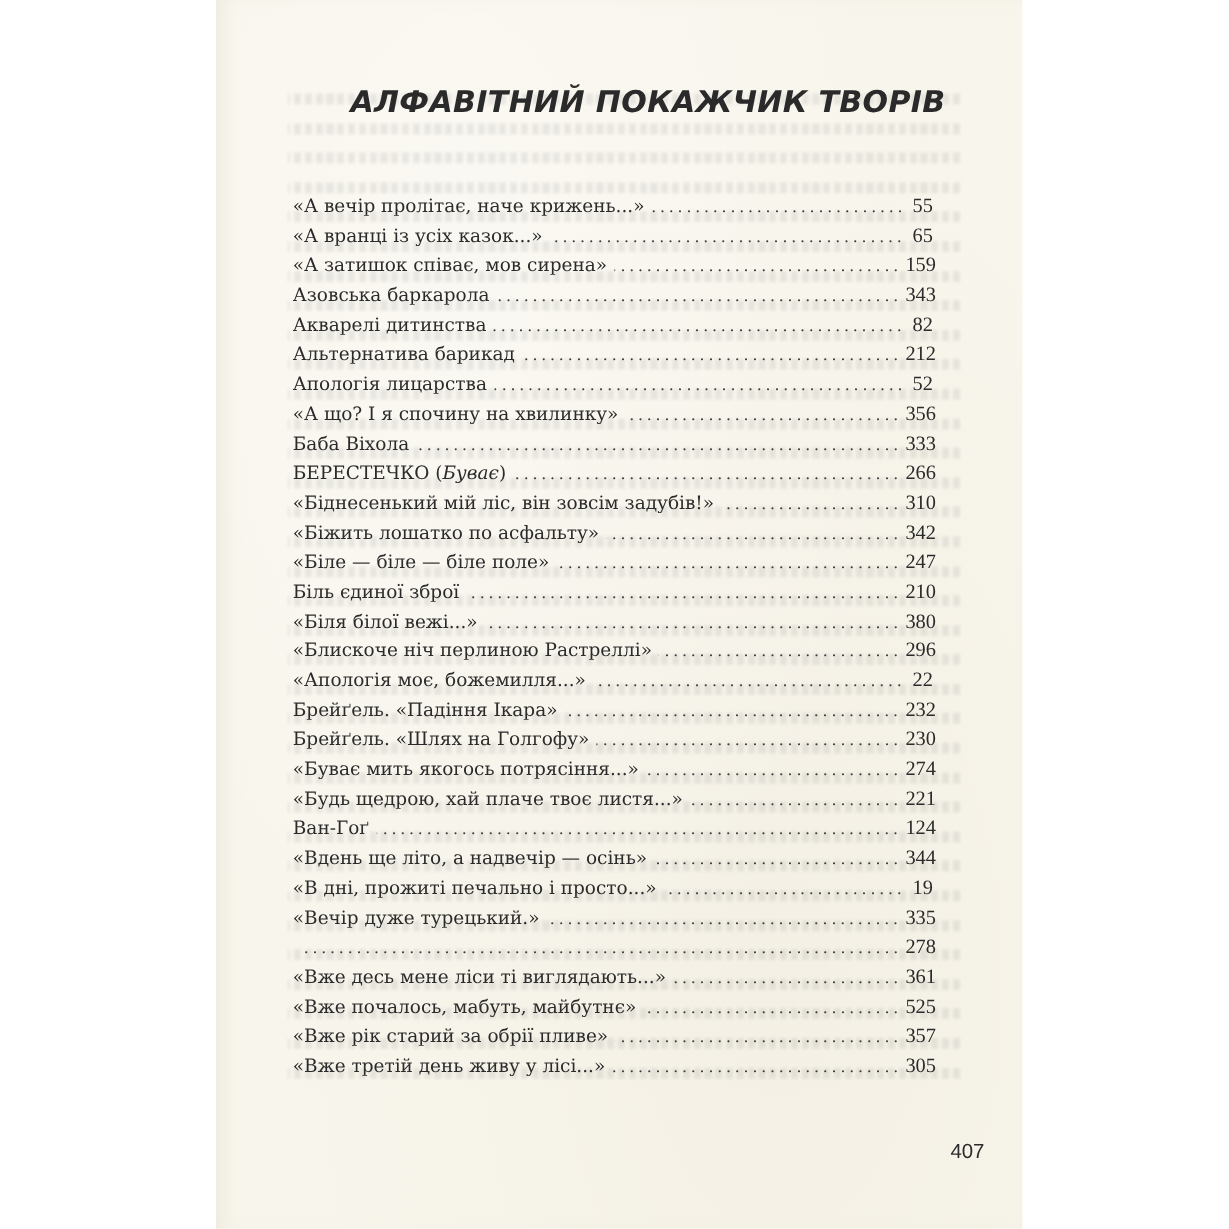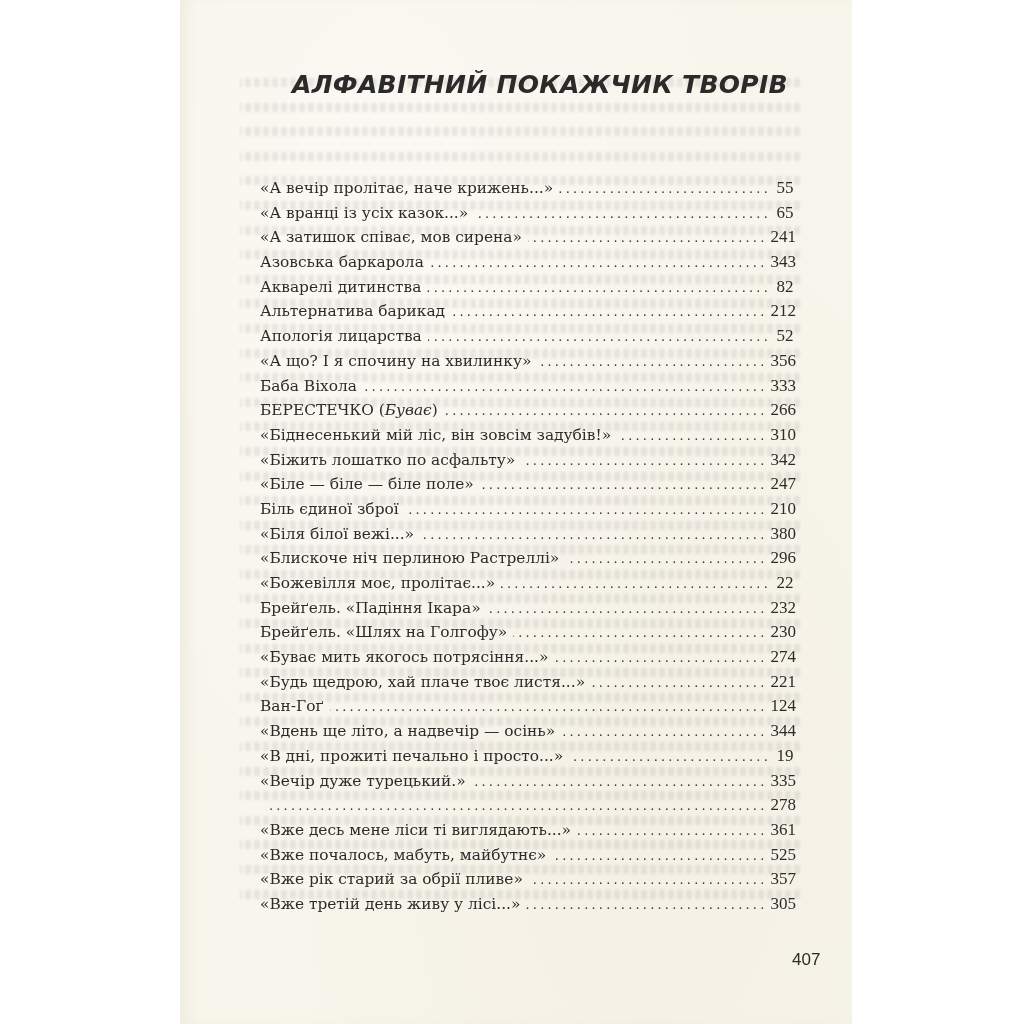--- a/index.html
+++ b/index.html
@@ -64,21 +64,21 @@
       font-size: 25px;
       letter-spacing: 0.3px;
       color: #2a2a2a;
       margin: 0;
     }
     .index-list {
       position: absolute;
       left: 64px;
       top: 160px;
       width: 536px;
-      margin: 16px;
+      margin: 0;
       padding: 0;
       list-style: none;
       font-family: "DejaVu Serif", serif;
       font-size: 15.4px;
       color: #2b2b2b;
     }
     .entry {
       display: flex;
       align-items: baseline;
       height: 24.7px;
@@ -171,21 +171,21 @@
           <span class="entry-page">55</span>
         </li>
         <li class="entry">
           <span class="entry-title"><span>«А вранці із усіх казок...»</span></span>
           <span class="leader"></span>
           <span class="entry-page">65</span>
         </li>
         <li class="entry">
           <span class="entry-title"><span>«А затишок співає, мов сирена»</span></span>
           <span class="leader"></span>
-          <span class="entry-page">241</span>
+          <span class="entry-page">159</span>
         </li>
         <li class="entry">
           <span class="entry-title"><span>Азовська баркарола</span></span>
           <span class="leader"></span>
           <span class="entry-page">343</span>
         </li>
         <li class="entry">
           <span class="entry-title"><span>Акварелі дитинства</span></span>
           <span class="leader"></span>
           <span class="entry-page">82</span>
@@ -239,21 +239,21 @@
           <span class="entry-title"><span>«Біля білої вежі...»</span></span>
           <span class="leader"></span>
           <span class="entry-page">380</span>
         </li>
         <li class="entry">
           <span class="entry-title"><span>«Блискоче ніч перлиною Растреллі»</span></span>
           <span class="leader"></span>
           <span class="entry-page">296</span>
         </li>
         <li class="entry">
-          <span class="entry-title"><span>«Божевілля моє, пролітає...»</span></span>
+          <span class="entry-title"><span>«Апологія моє, божемилля...»</span></span>
           <span class="leader"></span>
           <span class="entry-page">22</span>
         </li>
         <li class="entry">
           <span class="entry-title"><span>Брейґель. «Падіння Ікара»</span></span>
           <span class="leader"></span>
           <span class="entry-page">232</span>
         </li>
         <li class="entry">
           <span class="entry-title"><span>Брейґель. «Шлях на Голгофу»</span></span>

